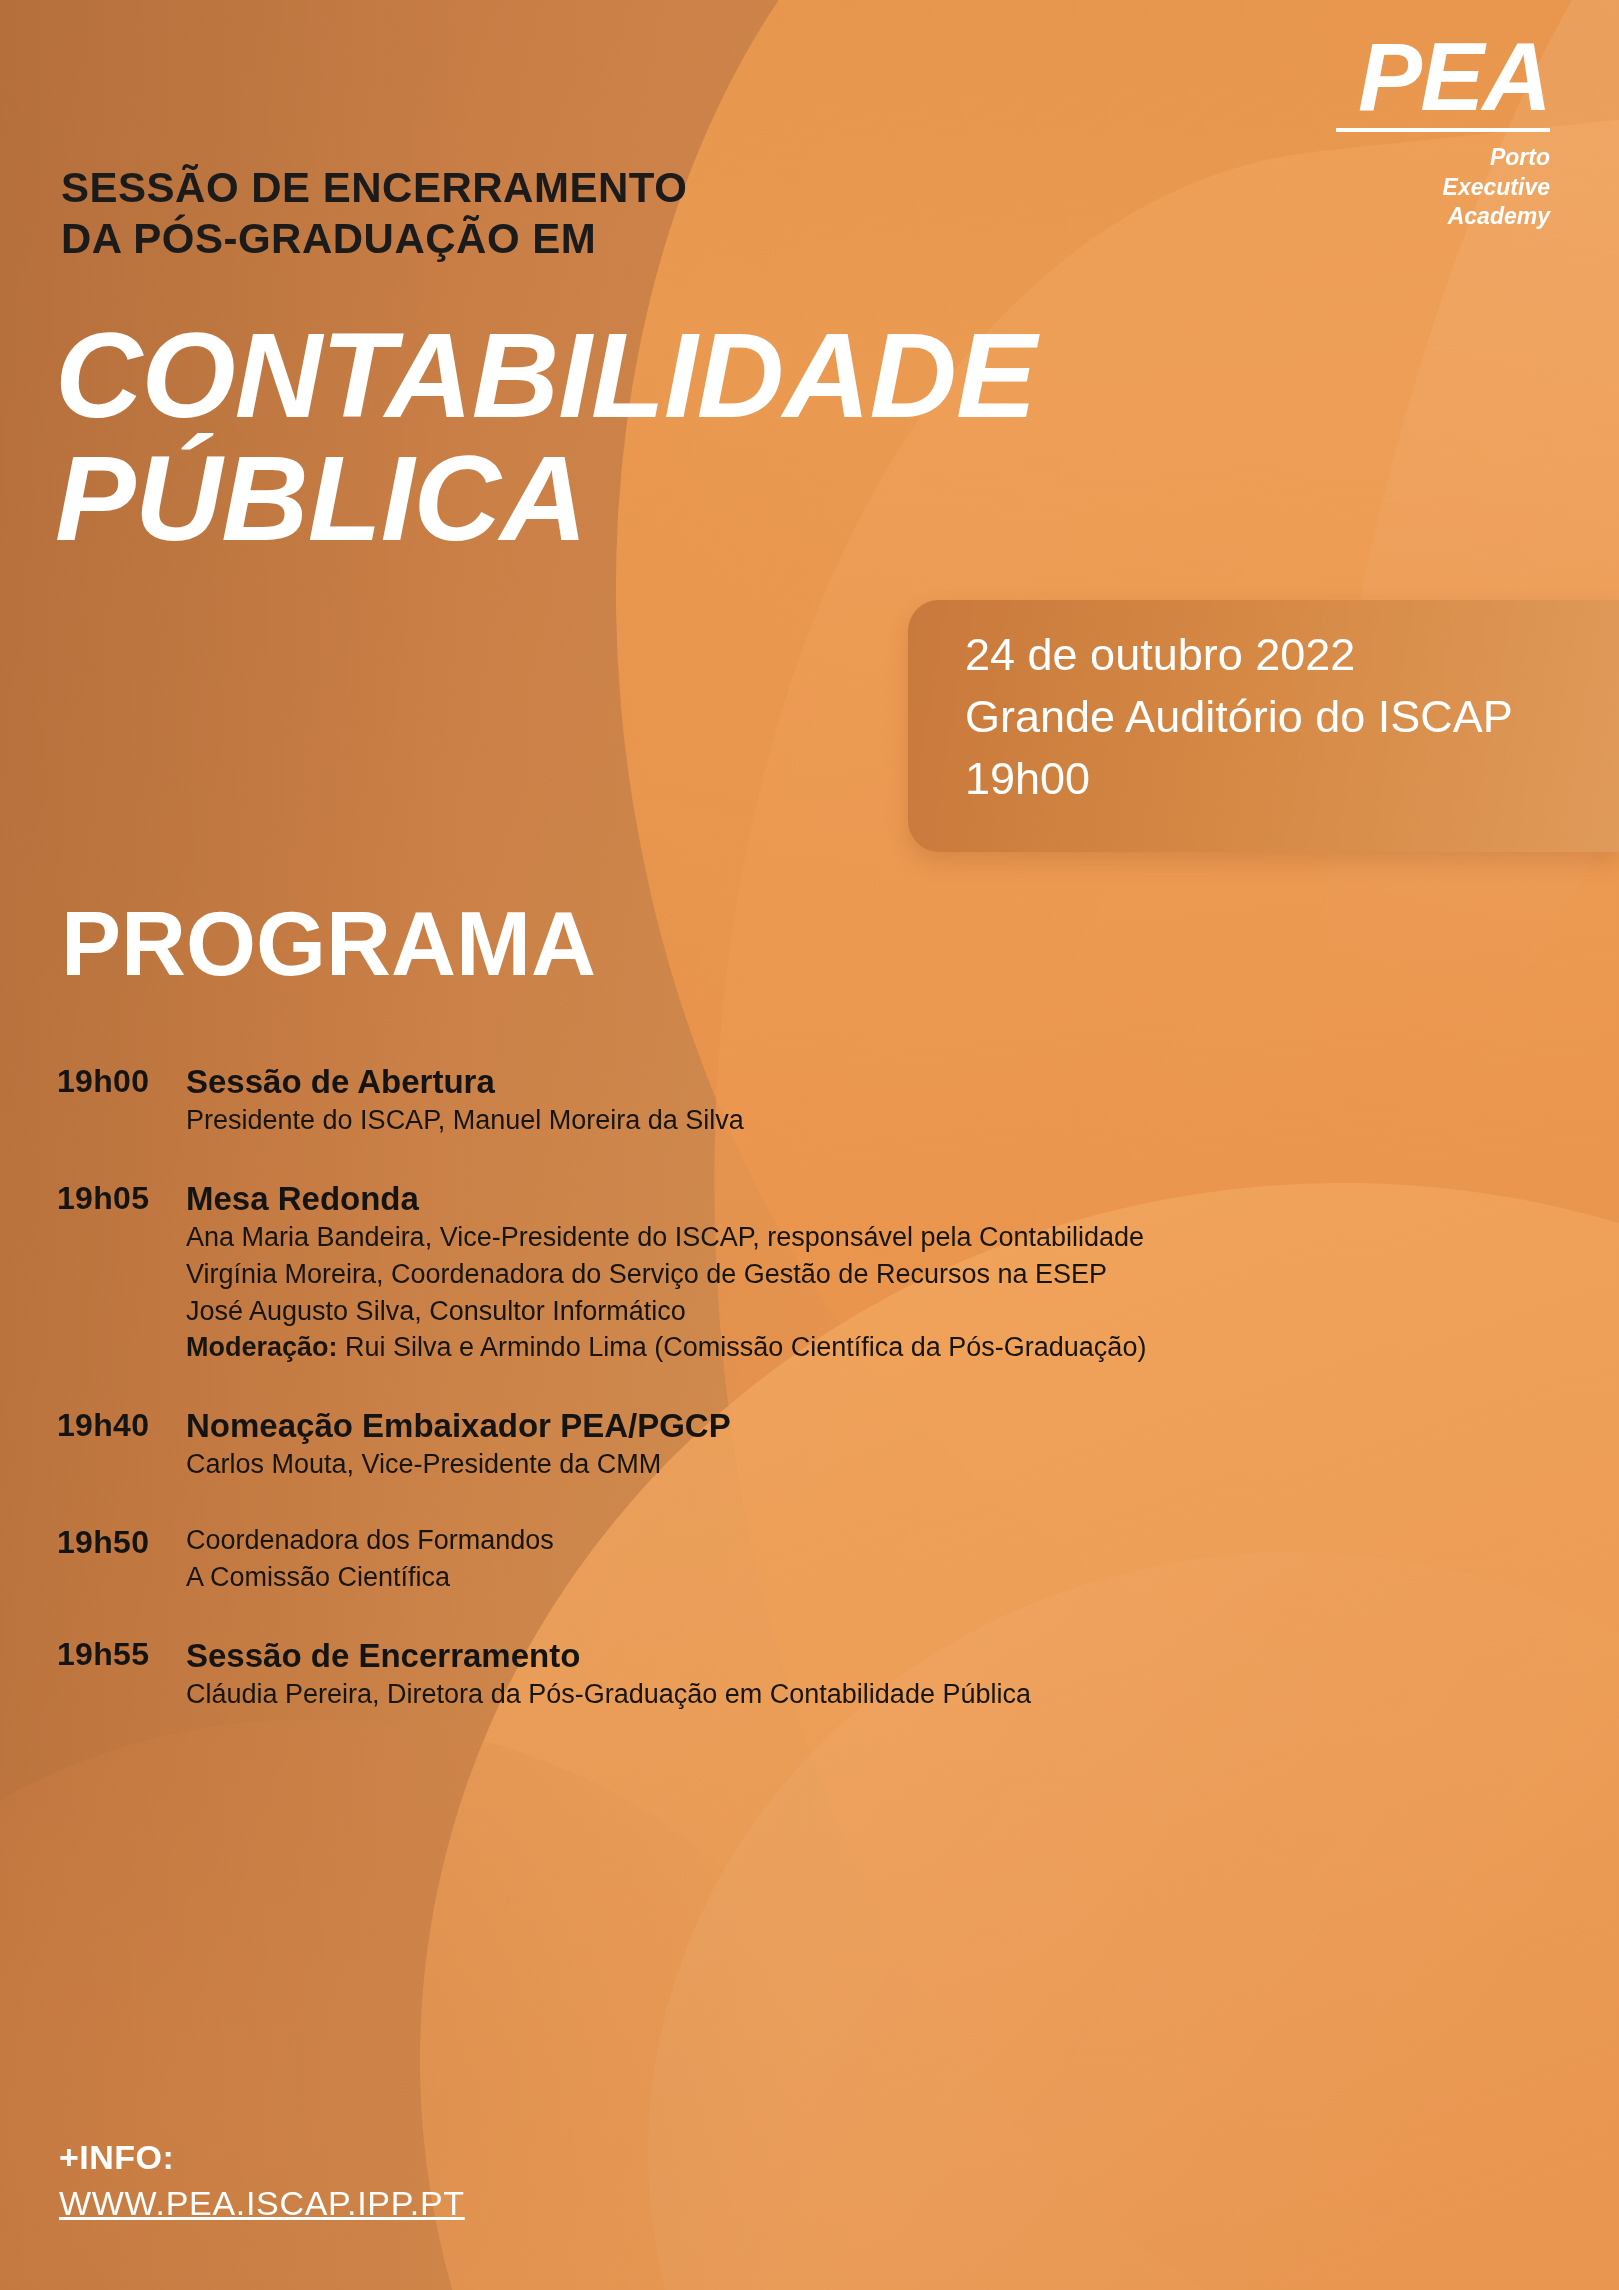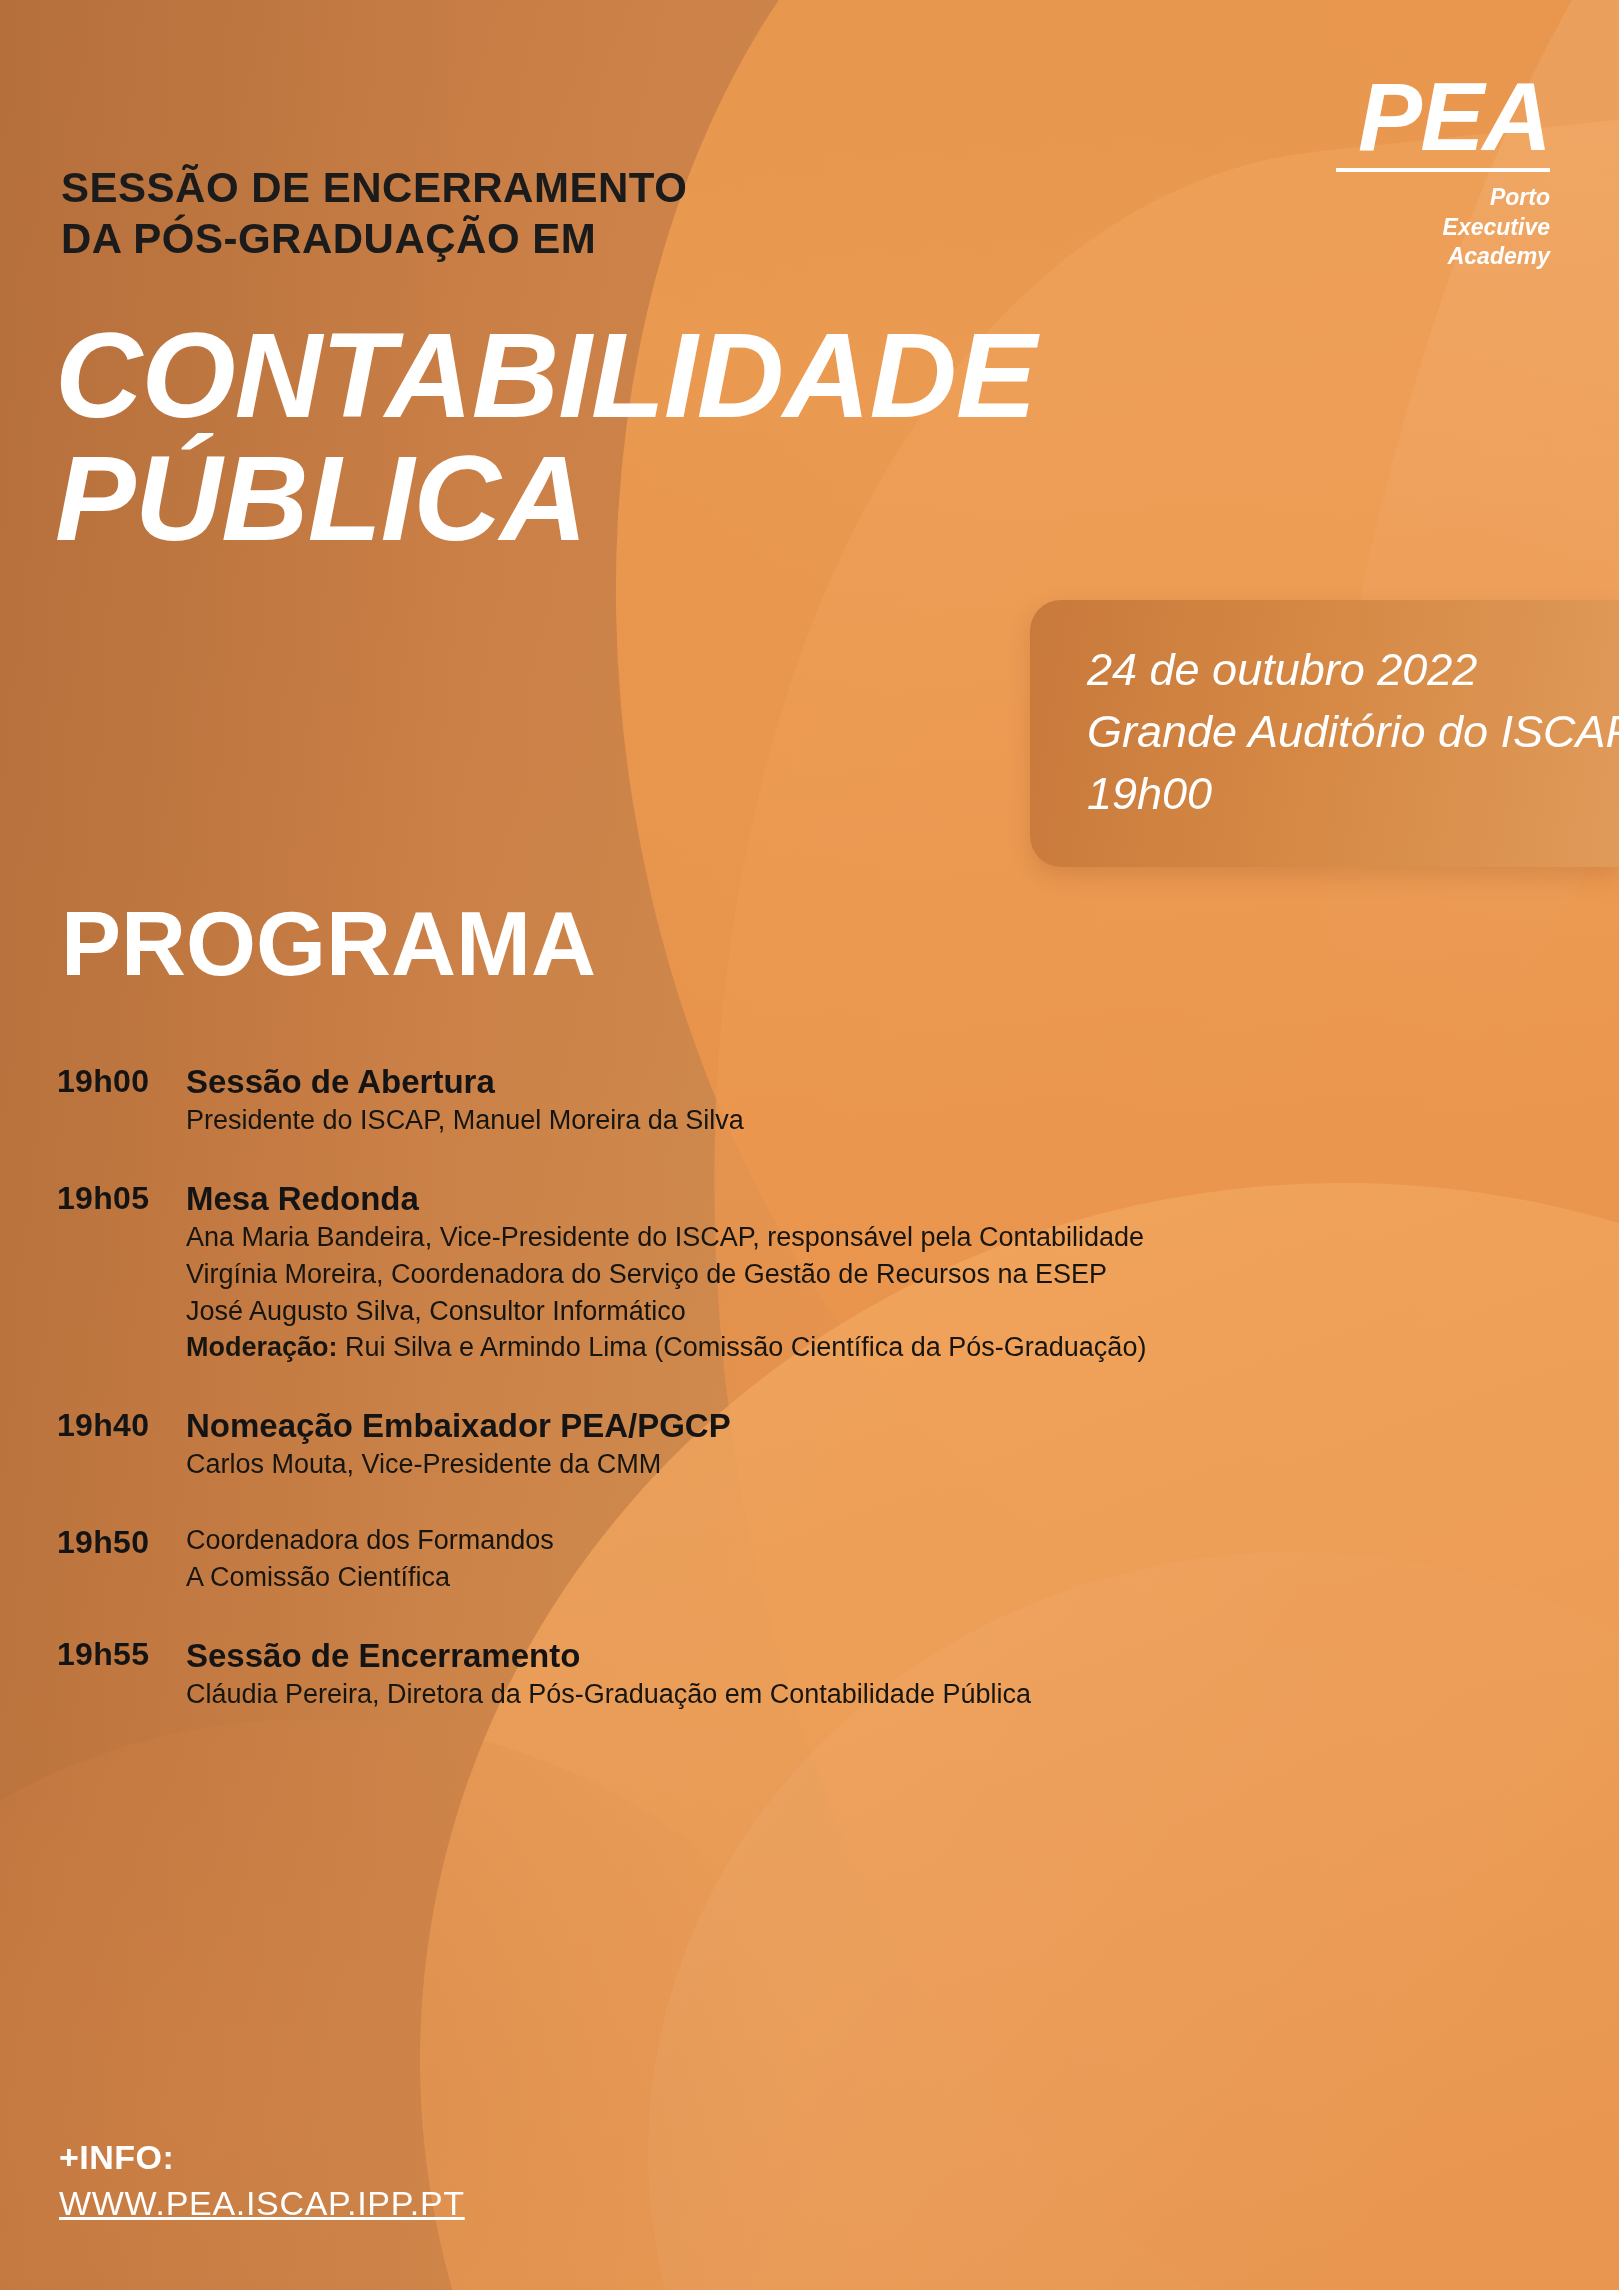--- a/index.html
+++ b/index.html
@@ -68,46 +68,44 @@
   }
 
   .content { position:relative; z-index:5; width:1620px; height:2291px; }
 
   
   .logo { position:absolute; right:70px; top:31px; text-align:left; width:249px; }
   .logo-pea {
     font-size:96px; font-weight:bold; font-style:italic;
     color:#fff; letter-spacing:-1.8px; line-height:.95;
     text-align:right;
-    margin-top:40px;
   }
   .logo-rule { height:4.6px; background:#fff; margin:5.5px 0 11px auto; width:214px; }
   .logo-sub { color:#fff; font-style:italic; font-weight:bold; font-size:23px; line-height:1.28; text-align:right;margin-top:8px; }
 
   
   .eyebrow {
     position:absolute; left:61px; top:162px;
     color:#1b1b1b; font-weight:bold; font-size:42px;
     line-height:1.22; letter-spacing:0.5px;
   }
   .title {
     position:absolute; left:55px; top:314px;
     color:#ffffff; font-weight:bold; font-style:italic;
     font-size:121px; line-height:1.02; letter-spacing:-0.9px;
   }
   .title .line2 { display:block; }
 
   
   .infobox {
     position:absolute; right:0; top:600px;
-    width:590px; padding:39px 46px 42px 57px;
+    width:712px; padding:24px 46px 42px 57px;
     border-radius:31px 0 0 31px;
     background: linear-gradient(100deg, #c8793c 0%, #d58844 45%, #e09a59 100%);
     box-shadow: 0 9.2px 22px rgba(120,60,20,.18);
-    font-style: italic;
   }
   .infobox div { color:#fff; font-size:45px; line-height:1.38; white-space:nowrap; }
 
   
   .programa {
     position:absolute; left:61px; top:893px;
     color:#fff; font-weight:bold; 
     font-size:90px; letter-spacing:0px;
   }
 

